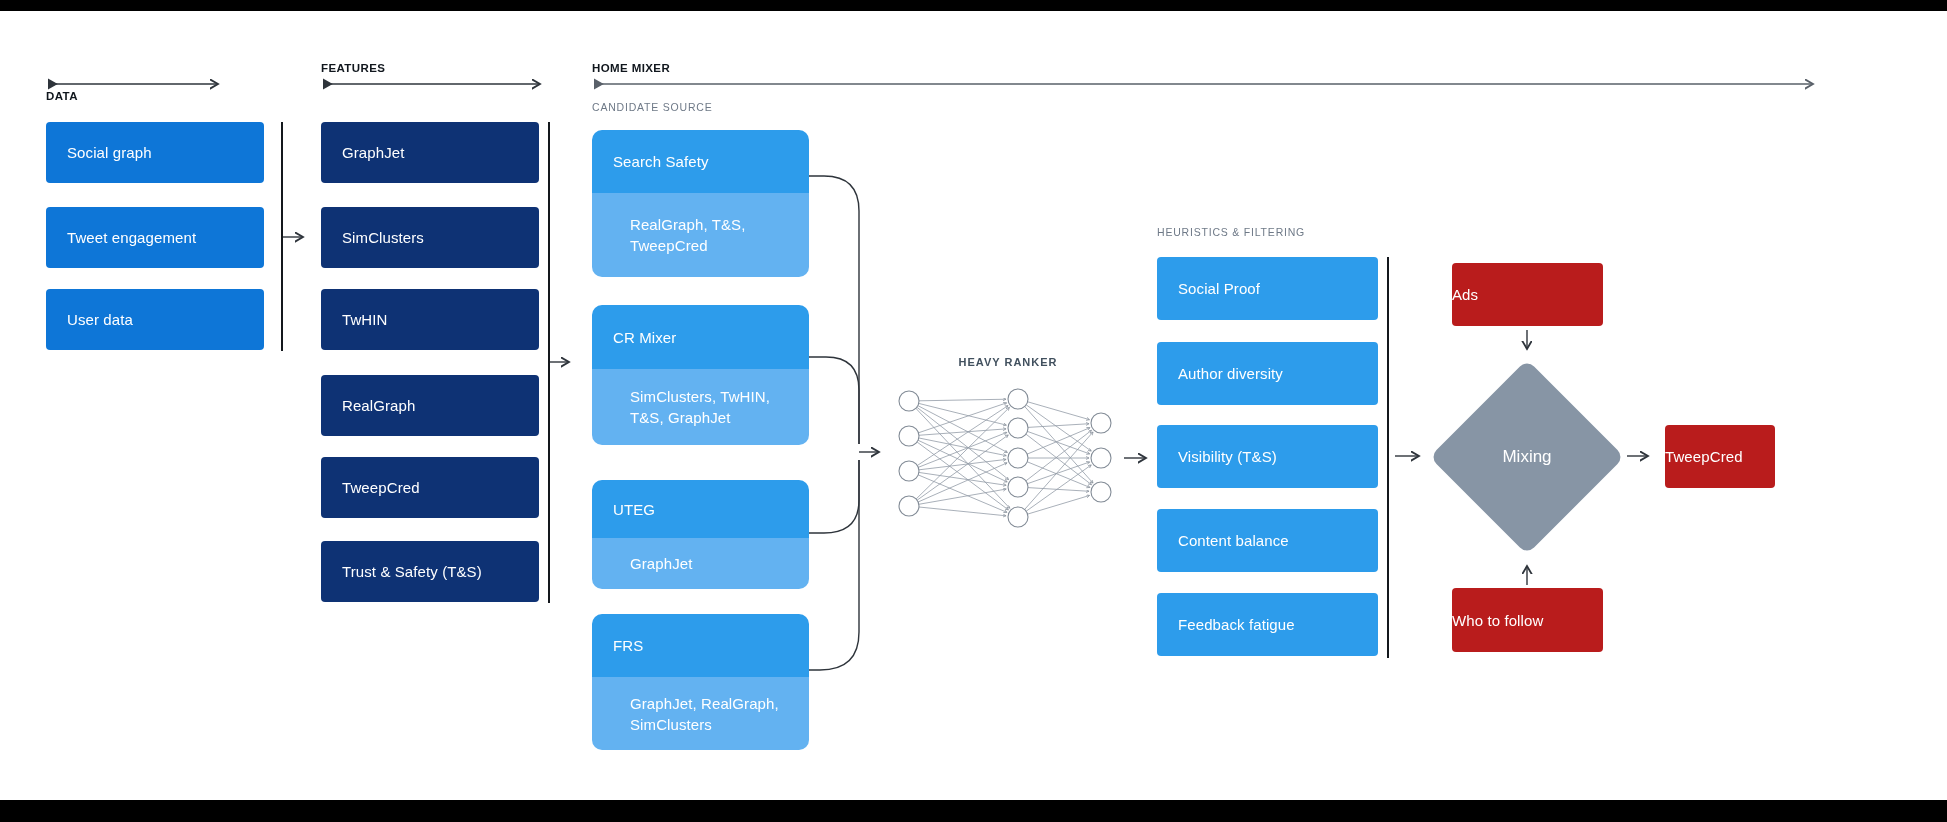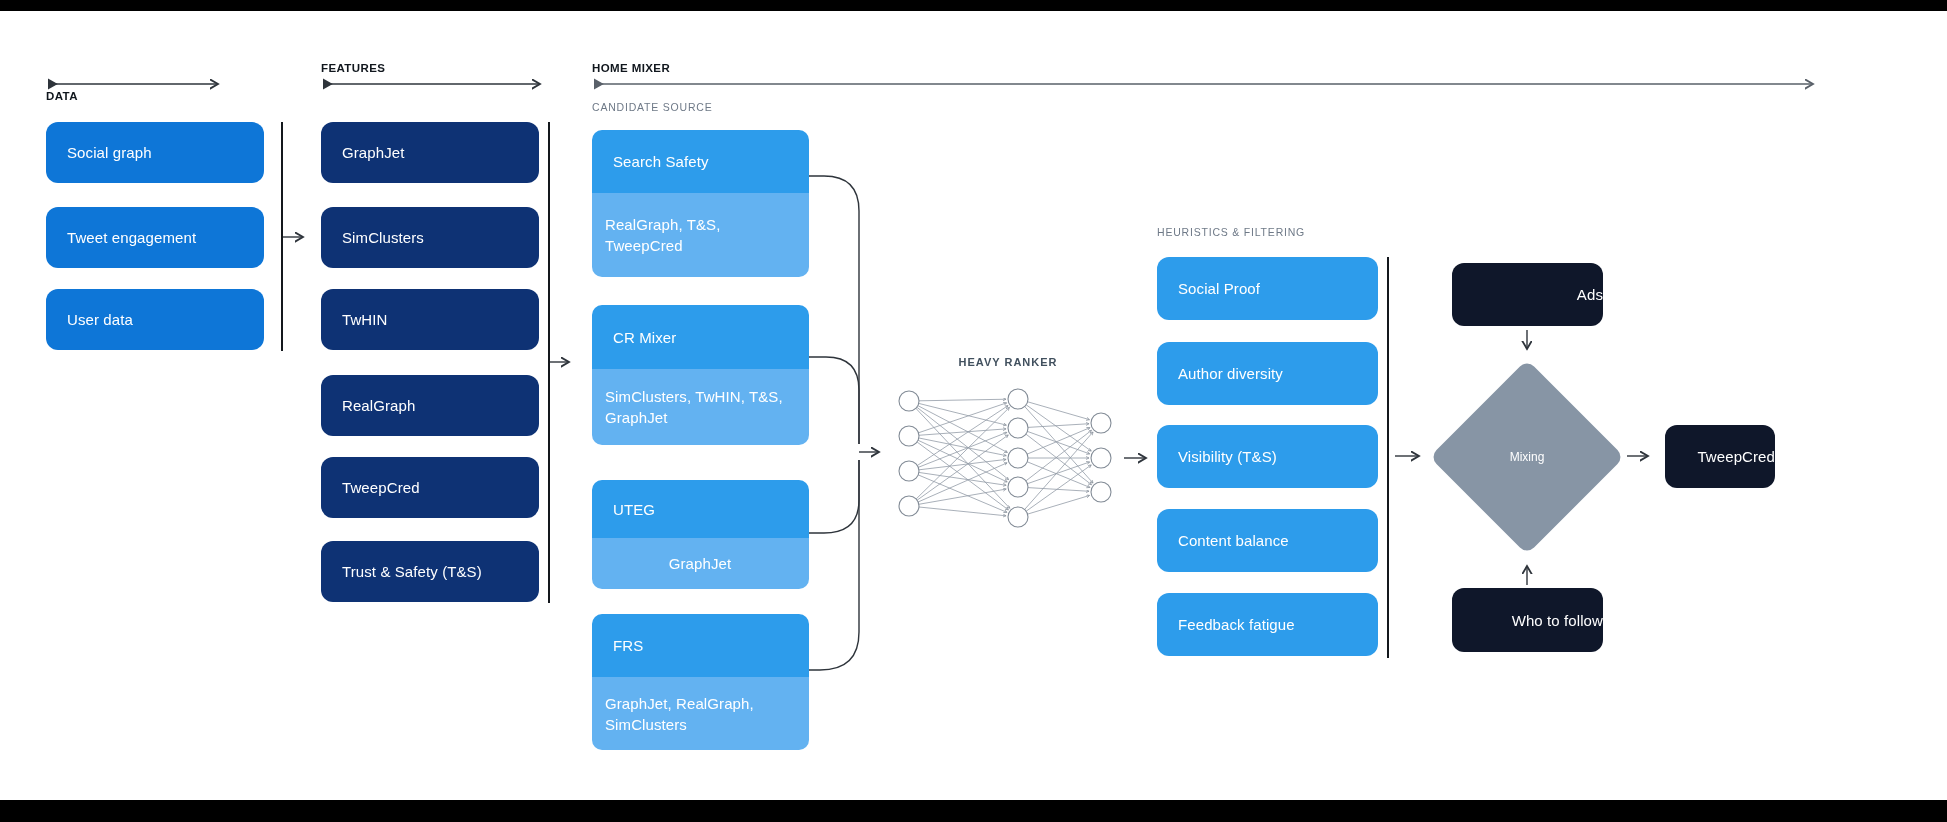--- a/index.html
+++ b/index.html
@@ -6,36 +6,36 @@
   .stage{position:relative;width:1947px;height:822px;background:#ffffff;overflow:hidden;
          font-family:"Liberation Sans","DejaVu Sans",sans-serif;}
   .bar{position:absolute;left:0;width:100%;background:#000;}
   .bar.top{top:0;height:11px;}
   .bar.bottom{bottom:0;height:22px;}
 
   .sec-title{position:absolute;font-size:11.5px;font-weight:700;letter-spacing:.4px;color:#10161d;}
   .sub-label{position:absolute;font-size:10.5px;font-weight:500;letter-spacing:.8px;color:#6e7987;}
   .hr-label{position:absolute;font-size:11px;font-weight:700;letter-spacing:1px;color:#41505e;}
 
-  .box{position:absolute;border-radius:12px;color:#fff;font-size:15px;font-weight:500;
+  .box{position:absolute;border-radius:4px;color:#fff;font-size:15px;font-weight:500;
        display:flex;align-items:center;padding-left:21px;box-sizing:border-box;letter-spacing:.1px;}
   .box.data{background:#0e76d7;width:218px;height:61px;left:46px;}
   .box.navy{background:#0e3274;width:218px;height:61px;left:321px;}
   .box.heur{background:#2d9ceb;width:221px;height:63px;left:1157px;}
-  .box.center{justify-content:flex-end;padding-left:0;background:#0f172a;}
+  .box.center{justify-content:flex-start;padding-left:0;background:#b91c1c;}
 
   .cand{position:absolute;left:592px;width:217px;border-radius:10px;overflow:hidden;
         color:#fff;font-size:15px;font-weight:500;letter-spacing:.1px;}
   .cand .main{background:#2d9ceb;display:flex;align-items:center;padding-left:21px;box-sizing:border-box;}
   .cand .sub{background:#63b2f1;display:flex;flex-direction:column;justify-content:center;
-             padding-left:13px;padding-right:14px;box-sizing:border-box;line-height:21px;align-items:center;}
+             padding-left:38px;padding-right:14px;box-sizing:border-box;line-height:21px;}
 
   .diamond{position:absolute;width:138px;height:138px;background:#8795a5;border-radius:10px;
            transform:rotate(45deg);}
-  .diamond-label{position:absolute;color:#fff;font-size:12px;font-weight:500;
+  .diamond-label{position:absolute;color:#fff;font-size:17px;font-weight:500;
            display:flex;align-items:center;justify-content:center;}
 
   svg.overlay{position:absolute;left:0;top:0;pointer-events:none;}
   .nn-edge{stroke:#939ca7;stroke-width:.8;fill:none;}
   .nn-node{fill:#ffffff;stroke:#828b96;stroke-width:1.1;}
   .wire{stroke:#2e343b;stroke-width:1.4;fill:none;}
   .wire.gray{stroke:#596069;}
   .divider{stroke:#14181d;stroke-width:2;}
 </style>
 </head>

